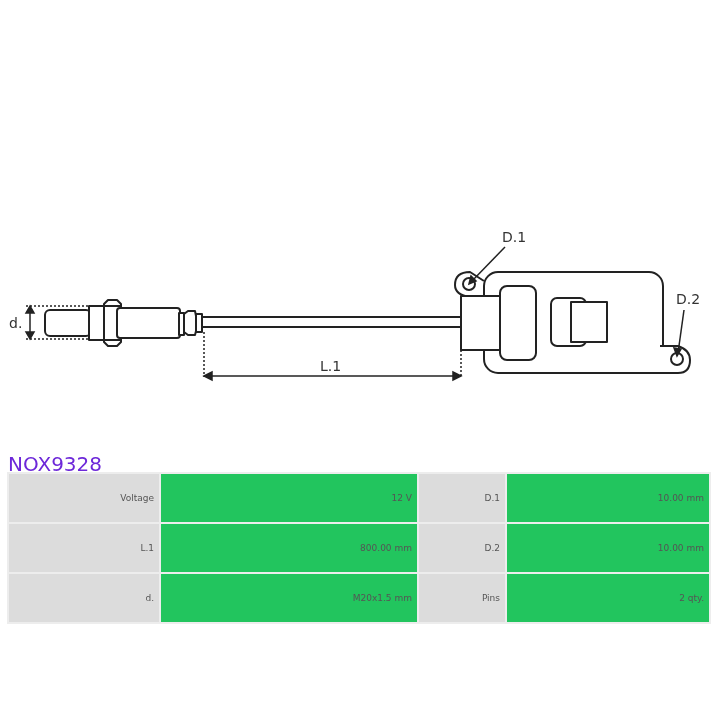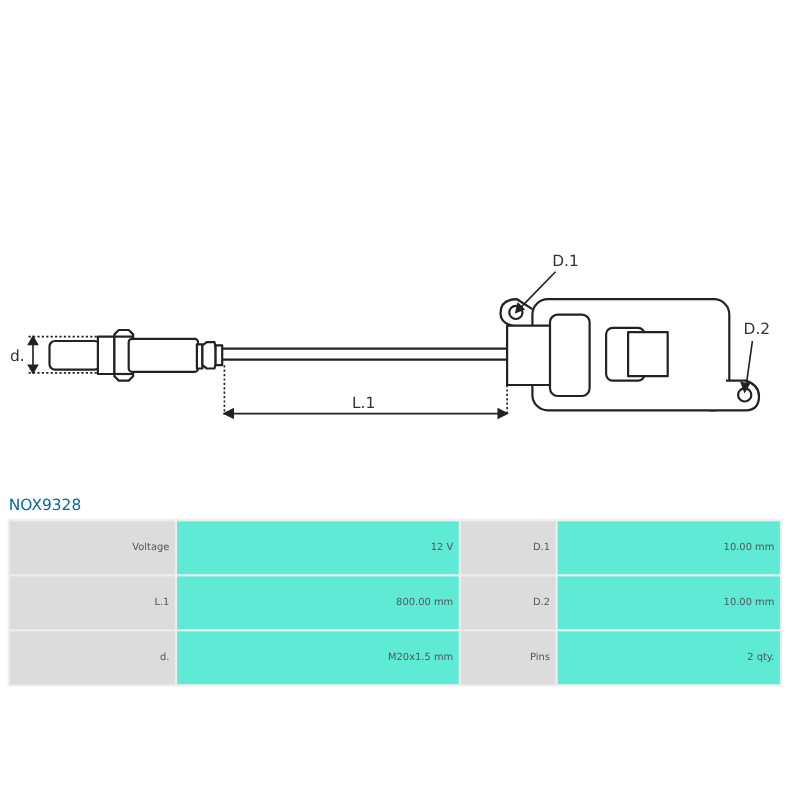--- a/index.html
+++ b/index.html
@@ -1,26 +1,26 @@
 <!DOCTYPE html>
 <html><head>
   <meta charset="utf-8">
   <style>
     html, body { margin: 0; padding: 0; background: #ffffff; }
     body { width: 720px; height: 720px; position: relative; overflow: hidden;
            font-family: "DejaVu Sans", sans-serif; }
     #diagram { position: absolute; left: 0; top: 0; width: 720px; height: 440px; }
-    .part-title { position: absolute; left: 8px; top: 452px; font-size: 14px;
-                  color: #0369a1; letter-spacing: 0px; }
+    .part-title { position: absolute; left: 8px; top: 452px; font-size: 20px;
+                  color: #6d28d9; letter-spacing: 0px; }
     table.specs { position: absolute; left: 7px; top: 472px; width: 704px;
                   border-collapse: separate; border-spacing: 2px;
                   background: #ededed; font-size: 9px; color: #555; }
     table.specs td { height: 16px; padding: 16px 5px; text-align: right; margin-left: 24px; }
     table.specs td.lbl { background: #dcdcdc; }
-    table.specs td.val { background: #5eead4; }
+    table.specs td.val { background: #22c55e; }
     .diag-text { font-family: "DejaVu Sans", sans-serif; font-size: 14px; fill: #333; }
   </style>
 </head>
 <body>
 
 <svg id="diagram" viewBox="0 0 720 440" xmlns="http://www.w3.org/2000/svg">
   <g fill="none" stroke="#222" stroke-width="2" stroke-linejoin="round">
 
     <rect x="45" y="310" width="46" height="26" rx="5" fill="#fff"></rect>
 

